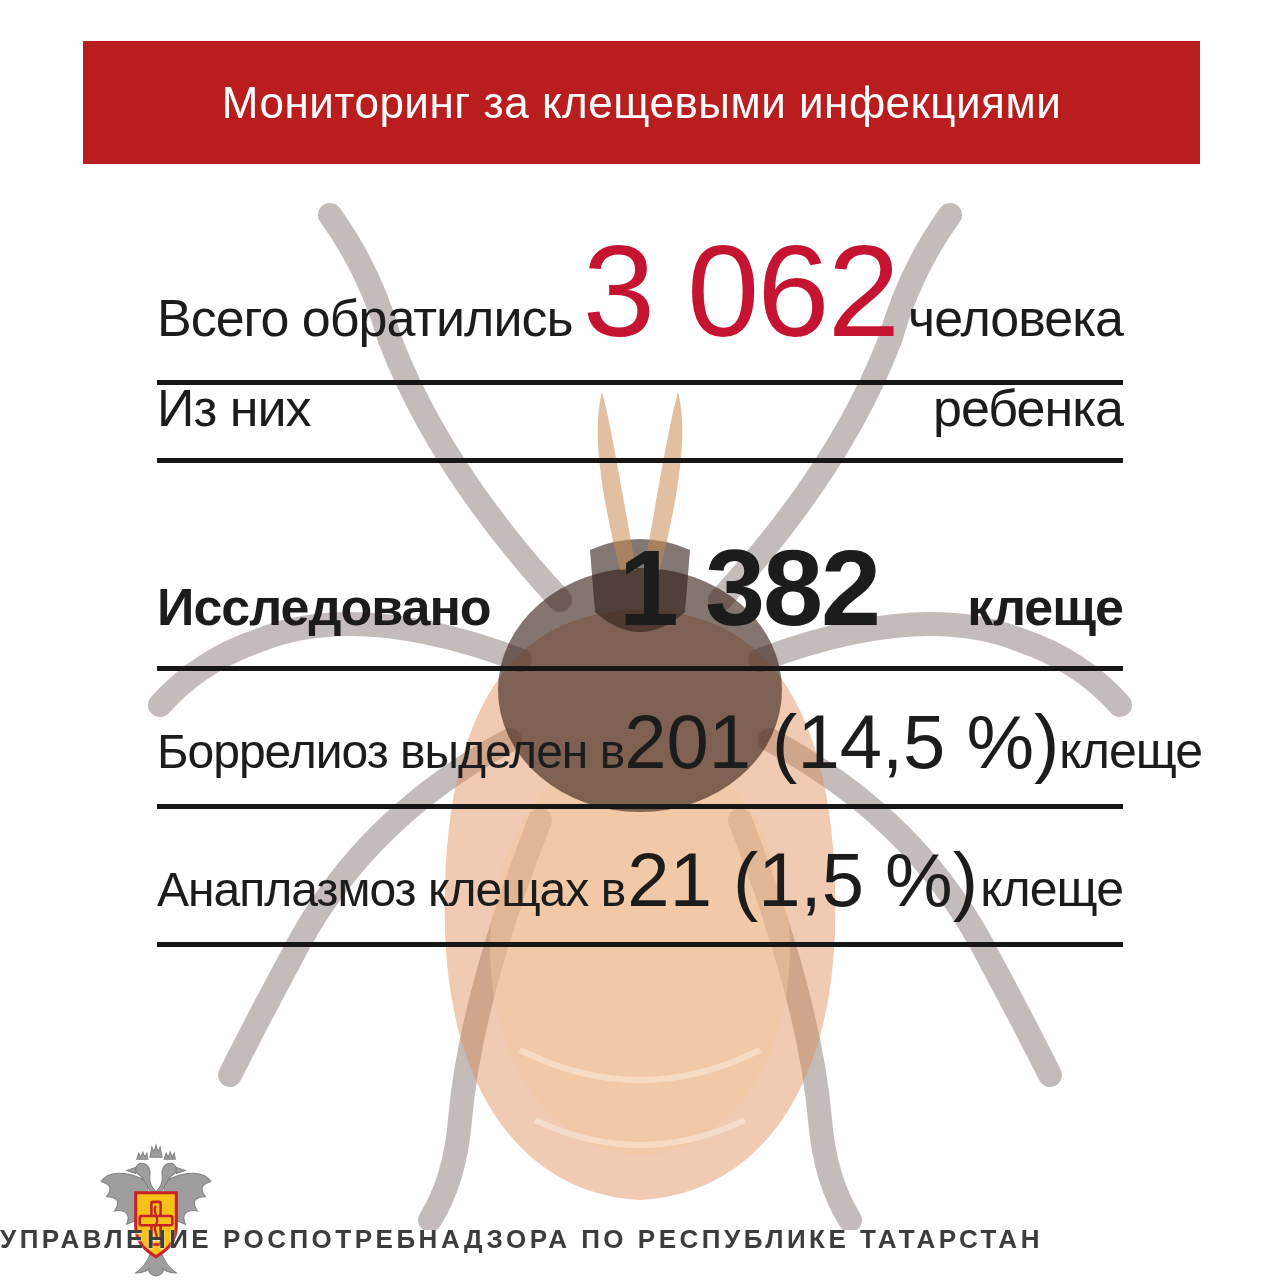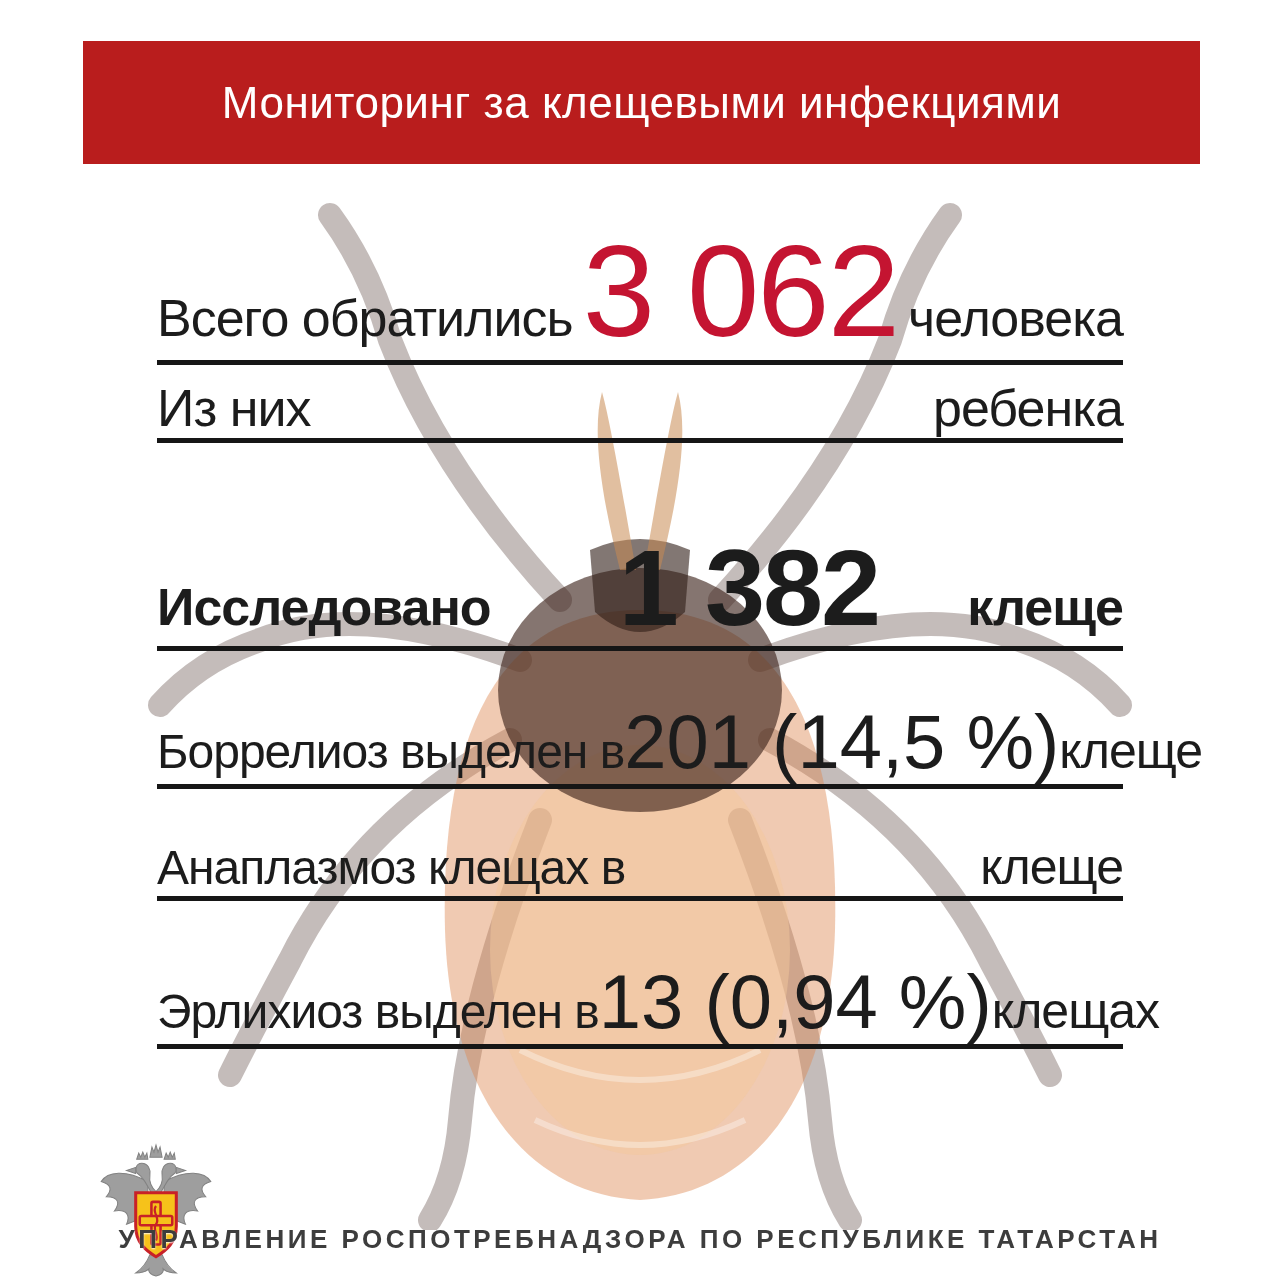--- a/index.html
+++ b/index.html
@@ -18,41 +18,40 @@
     position:absolute;left:83px;top:41px;width:1117px;height:123px;
     display:flex;flex-direction:column;justify-content:center;align-items:center;
     row-gap:12px;color:#ffffff;
   }
   .banner .h-line{font-size:44px;line-height:1;letter-spacing:0.5px;white-space:nowrap;}
   
   .row{
     position:absolute;left:157px;width:966px;
     display:flex;justify-content:space-between;align-items:baseline;
     border-bottom:5px solid #161616;
-    padding-bottom:4px;
+    padding-bottom:24px;
     white-space:nowrap;
   }
   .row .lbl{font-size:52px;line-height:1;color:#1c1c1c;letter-spacing:-1px;}
   .row .unit{font-size:52px;line-height:1;color:#1c1c1c;letter-spacing:-1px;}
   .row .val{font-size:108px;line-height:1;color:#1c1c1c;letter-spacing:-2px;}
   .row--1{top:226px;}
   .row--1 .val{font-size:130px;}
   .row--2{top:382px;}
   .row--3{top:534px;font-weight:bold;}
   .row--md .lbl{font-size:48px;text-align:right;}
   .row--md .unit{font-size:50px;}
   .row--md .val{font-size:76px;letter-spacing:0;}
   .row--4{top:704px;}
   .row--5{top:842px;}
   .row--6{top:964px;}
   
   .emblem{position:absolute;left:94px;top:1143px;width:124px;height:134px;}
   .org-line{
     position:absolute;left:0;top:1224px;width:1280px;
-    text-align:center;
     font-size:26px;font-weight:bold;letter-spacing:3.5px;
     color:#3d3d3d;
     text-shadow:0 1px 2px rgba(255,255,255,.9);
   }
 </style>
 </head>
 <body>
 
 <div class="canvas">
 
@@ -108,28 +107,24 @@
   </section>
 
   <section class="row row--md row--4">
     <span class="lbl">Боррелиоз выделен в</span>
     <span class="val" style="color: rgb(28, 28, 28);">201 (14,5 %)</span>
     <span class="unit">клеще</span>
   </section>
 
   <section class="row row--md row--5">
     <span class="lbl">Анаплазмоз клещах в</span>
+    <span class="val" style="color: rgb(28, 28, 28);">21 (1,5 %)</span>
     <span class="unit">клеще</span>
   </section>
 
-  <section class="row row--md row--6">
-    <span class="lbl">Эрлихиоз выделен в</span>
-    <span class="val" style="color: rgb(28, 28, 28);">13 (0,94 %)</span>
-    <span class="unit">клещах</span>
-  </section>
 
   <svg class="emblem" viewBox="0 0 120 132" aria-hidden="true">
     <g fill="#9e9e9e" stroke="#828282" stroke-width="1">
 
       <path d="M 52 38 C 30 26 12 28 6 38 C 16 41 17 46 11 53 C 23 53 25 59 19 67 C 31 65 35 71 31 80 C 42 76 49 73 52 66 Z"></path>
 
       <path d="M 68 38 C 90 26 108 28 114 38 C 104 41 103 46 109 53 C 97 53 95 59 101 67 C 89 65 85 71 89 80 C 78 76 71 73 68 66 Z"></path>
 
       <path d="M 56 50 C 50 40 48 34 43 31 C 38 28 40 20 46 20 C 52 20 55 26 54 32 C 53 38 56 44 60 48 Z"></path>
       <path d="M 64 50 C 70 40 72 34 77 31 C 82 28 80 20 74 20 C 68 20 65 26 66 32 C 67 38 64 44 60 48 Z"></path>

